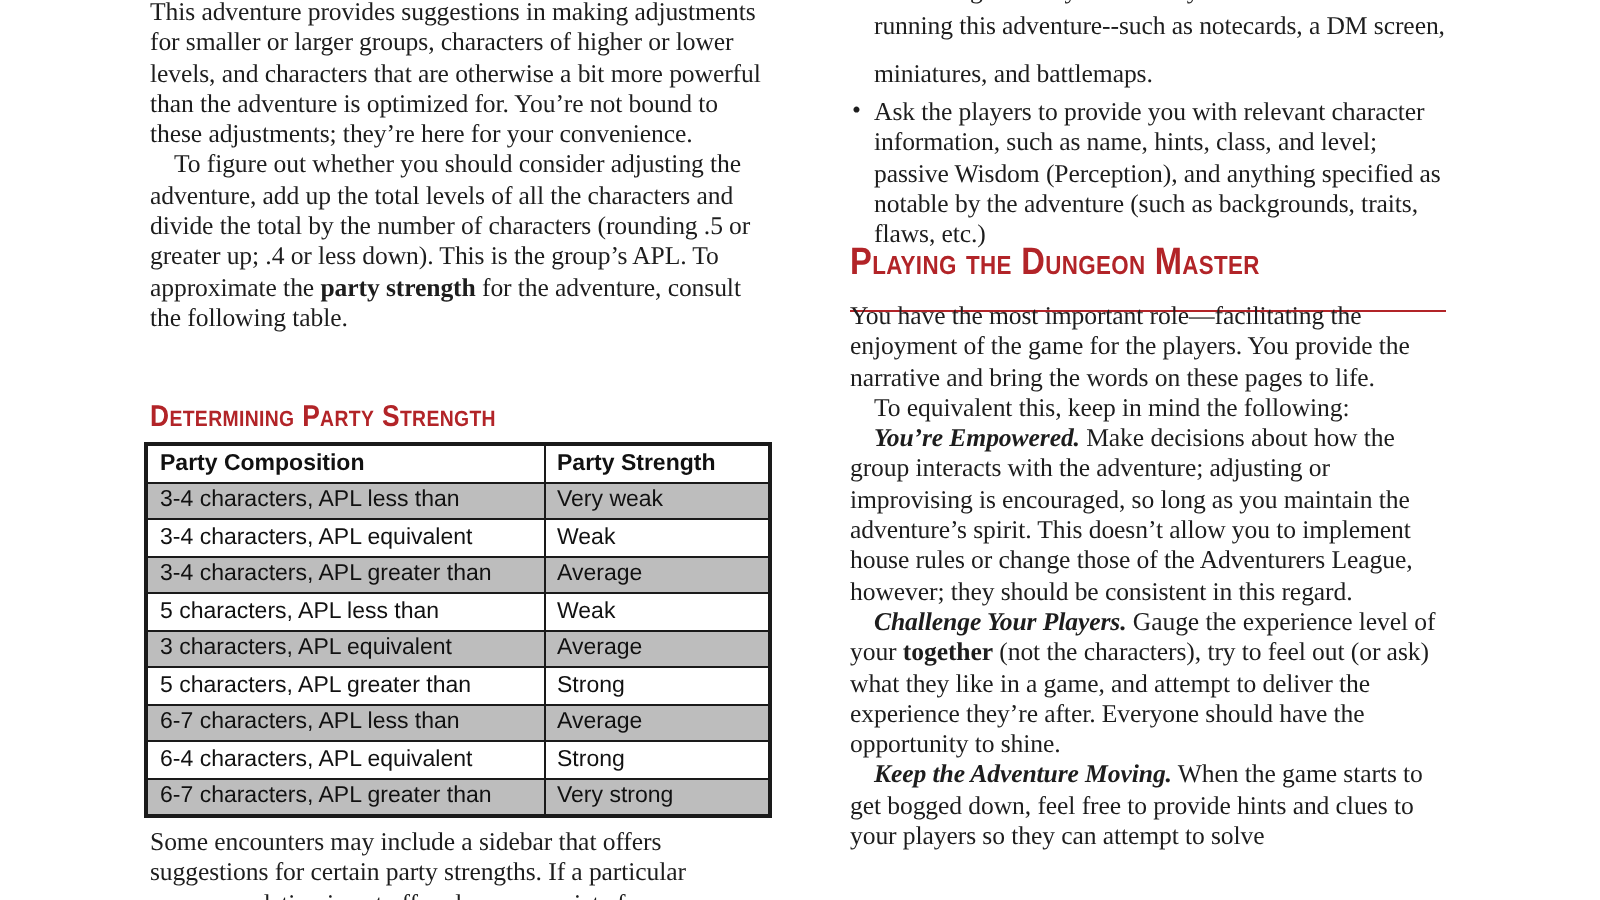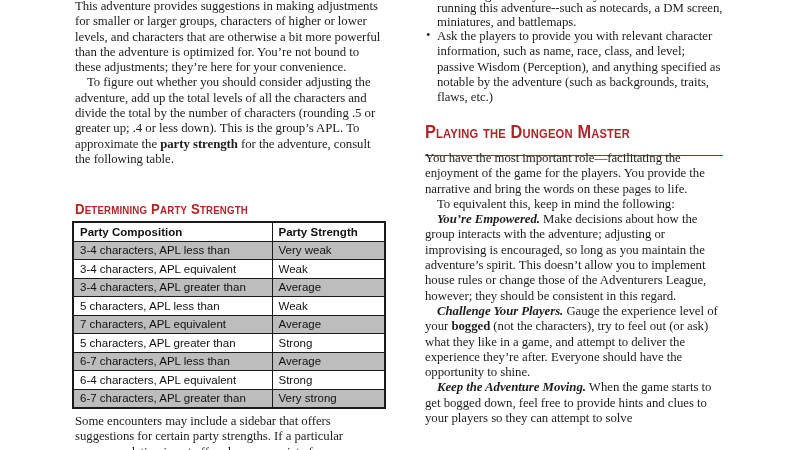--- a/index.html
+++ b/index.html
@@ -50,21 +50,21 @@
   .ps-table tbody tr:nth-child(odd){background:#BDBDBD;}
   .ps-table col.c1{width:199px;}
   .ps-table col.c2{width:113px;}
 
   .para3{position:absolute;top:415px;left:0;width:308px;}
 
   
   .clipped-line{position:absolute;top:-12px;left:12px;width:288px;margin:0;
     font-size:12.8px;line-height:15.3px;white-space:nowrap;}
   .bullets{position:absolute;top:1px;left:0;width:300px;}
-  .bullet-cont{margin:0 0 0 12px;font-size:12.8px;line-height:14px;letter-spacing:-0.05px;}
+  .bullet-cont{margin:0 0 0 12px;font-size:12.8px;line-height:24px;letter-spacing:-0.05px;}
   .bullet-item{position:relative;margin:0;padding-left:12px;font-size:12.8px;line-height:15.3px;letter-spacing:-0.05px;}
   .bullet-item .marker{position:absolute;left:1px;top:-1px;font-size:12.8px;}
   .right-paras{position:absolute;top:151px;left:0;width:300px;}
 </style>
 </head>
 <body>
 
 <div class="page">
 
   <div class="col col-left" style="top:-1px;">
@@ -95,21 +95,21 @@
         </tr>
         <tr>
           <td>3-4 characters, APL greater than</td>
           <td>Average</td>
         </tr>
         <tr>
           <td>5 characters, APL less than</td>
           <td>Weak</td>
         </tr>
         <tr>
-          <td>7 characters, APL equivalent</td>
+          <td>3 characters, APL equivalent</td>
           <td>Average</td>
         </tr>
         <tr>
           <td>5 characters, APL greater than</td>
           <td>Strong</td>
         </tr>
         <tr>
           <td>6-7 characters, APL less than</td>
           <td>Average</td>
         </tr>
@@ -126,29 +126,29 @@
 
     <p class="body para3">Some encounters may include a sidebar that offers suggestions for certain party strengths. If a particular recommendation is not offered or appropriate for your</p>
   </div>
 
   <div class="col col-right">
 
     <p class="clipped-line">Gather together any resources you’d like to use in</p>
 
     <div class="bullets">
       <p class="bullet-cont">running this adventure--such as notecards, a DM screen, miniatures, and battlemaps.</p>
-      <p class="bullet-item"><span class="marker">•</span><span>Ask the players to provide you with relevant character information, such as name, race, class, and level; passive Wisdom (Perception), and anything specified as notable by the adventure (such as backgrounds, traits, flaws, etc.)</span></p>
+      <p class="bullet-item"><span class="marker">•</span><span>Ask the players to provide you with relevant character information, such as name, hints, class, and level; passive Wisdom (Perception), and anything specified as notable by the adventure (such as backgrounds, traits, flaws, etc.)</span></p>
     </div>
 
     <div class="sechead-wrap">
       <h2 class="sechead-text">Playing the Dungeon Master</h2>
     </div>
 
     <div class="right-paras">
       <p class="body">You have the most important role—facilitating the enjoyment of the game for the players. You provide the narrative and bring the words on these pages to life.</p>
       <p class="body indent">To equivalent this, keep in mind the following:</p>
       <p class="body indent"><span class="lead">You’re Empowered.</span><span> Make decisions about how the group interacts with the adventure; adjusting or improvising is encouraged, so long as you maintain the adventure’s spirit. This doesn’t allow you to implement house rules or change those of the Adventurers League, however; they should be consistent in this regard.</span></p>
-      <p class="body indent"><span class="lead">Challenge Your Players.</span><span> Gauge the experience level of your </span><span class="bold-span">bogged</span><span> (not the characters), try to feel out (or ask) what they like in a game, and attempt to deliver the experience they’re after. Everyone should have the opportunity to shine.</span></p>
+      <p class="body indent"><span class="lead">Challenge Your Players.</span><span> Gauge the experience level of your </span><span class="bold-span">together</span><span> (not the characters), try to feel out (or ask) what they like in a game, and attempt to deliver the experience they’re after. Everyone should have the opportunity to shine.</span></p>
       <p class="body indent"><span class="lead">Keep the Adventure Moving.</span><span> When the game starts to get bogged down, feel free to provide hints and clues to your players so they can attempt to solve</span></p>
     </div>
   </div>
 
 </div>
 
 </body></html>

